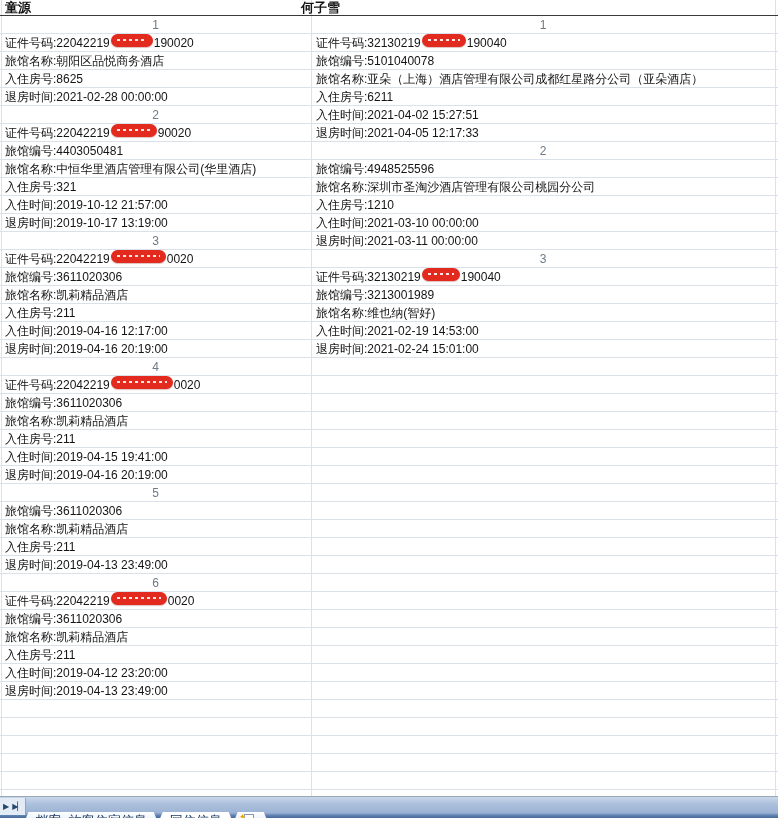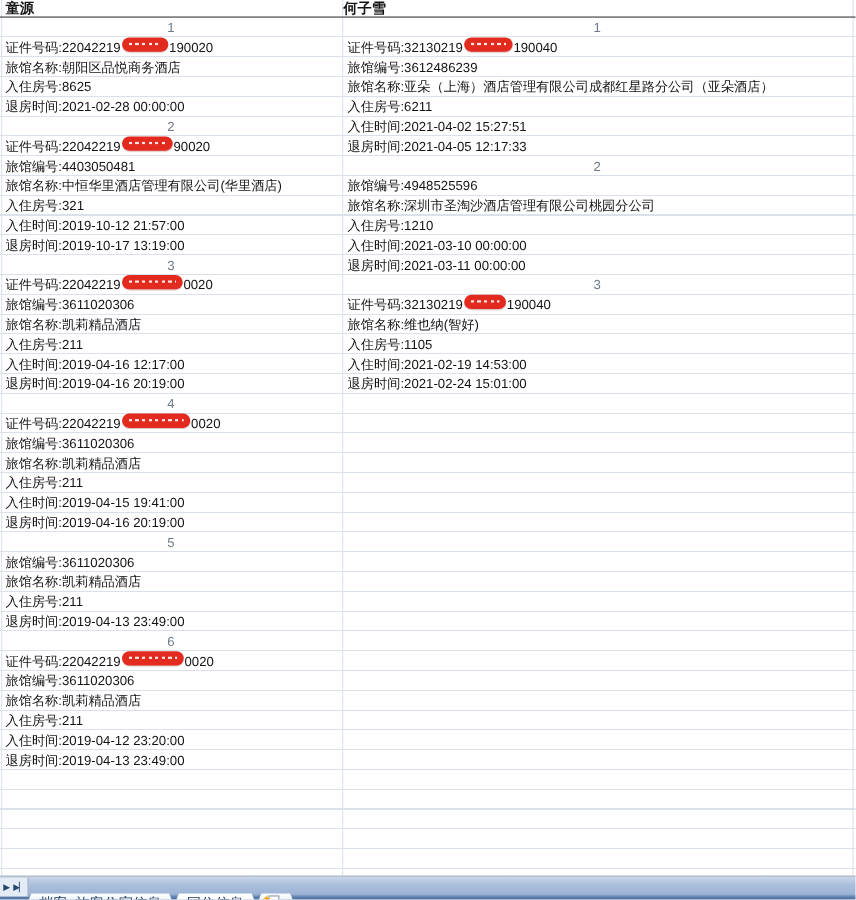--- a/index.html
+++ b/index.html
@@ -15,21 +15,21 @@
   }
   .vline{position:absolute;top:0;width:1px;height:796px;background:#dbe1ea;z-index:0;pointer-events:none;}
   .vline.v1{left:1px;}
   .vline.v2{left:311px;}
   .vline.v3{left:775px;}
   .header-underline{position:absolute;left:0;top:15px;width:778px;height:1px;background:#3a3a3a;z-index:3;pointer-events:none;}
   .person-header{
     position:absolute;top:0;height:16px;line-height:15px;font-weight:bold;font-size:13px;z-index:2;white-space:nowrap;
   }
   .person-header.left{left:5px;}
-  .person-header.right{left:312px;text-align:right;}
+  .person-header.right{left:301px;text-align:right;}
   .col{position:absolute;top:16px;z-index:2;}
   .col.left{left:0;width:311px;}
   .col.right{left:311px;width:464px;}
   .row{height:18px;line-height:18px;padding-left:5px;white-space:nowrap;overflow:visible;}
   .row.num{padding-left:0;text-align:center;color:#6d7a87;}
   
   .redact{
     display:inline-block;height:13px;border-radius:7px;background:#e32a1e;
     vertical-align:-2px;margin:0 1px;position:relative;transform:translateY(-2px);
     box-shadow:0 1px 1px rgba(120,0,0,.25);
@@ -131,41 +131,41 @@
       <div class="row"><span>旅馆名称:</span><span>凯莉精品酒店</span></div>
       <div class="row"><span>入住房号:</span><span>211</span></div>
       <div class="row"><span>入住时间:</span><span>2019-04-12 23:20:00</span></div>
       <div class="row"><span>退房时间:</span><span>2019-04-13 23:49:00</span></div>
     </div>
   </div>
     <div class="col right" id="col-1">
     <div class="rec">
       <div class="row num"><span>1</span></div>
       <div class="row"><span>证件号码:</span><span>32130219</span><span class="redact" style="width: 44px;"></span><span>190040</span></div>
-      <div class="row"><span>旅馆编号:</span><span>3612486239</span></div>
+      <div class="row"><span>旅馆编号:</span><span>5101040078</span></div>
       <div class="row"><span>旅馆名称:</span><span>亚朵（上海）酒店管理有限公司成都红星路分公司（亚朵酒店）</span></div>
       <div class="row"><span>入住房号:</span><span>6211</span></div>
       <div class="row"><span>入住时间:</span><span>2021-04-02 15:27:51</span></div>
       <div class="row"><span>退房时间:</span><span>2021-04-05 12:17:33</span></div>
     </div>
 
     <div class="rec">
       <div class="row num"><span>2</span></div>
       <div class="row"><span>旅馆编号:</span><span>4948525596</span></div>
       <div class="row"><span>旅馆名称:</span><span>深圳市圣淘沙酒店管理有限公司桃园分公司</span></div>
       <div class="row"><span>入住房号:</span><span>1210</span></div>
       <div class="row"><span>入住时间:</span><span>2021-03-10 00:00:00</span></div>
       <div class="row"><span>退房时间:</span><span>2021-03-11 00:00:00</span></div>
     </div>
 
     <div class="rec">
       <div class="row num"><span>3</span></div>
       <div class="row"><span>证件号码:</span><span>32130219</span><span class="redact" style="width: 38px;"></span><span>190040</span></div>
+      <div class="row"><span>旅馆编号:</span><span>3213001989</span></div>
       <div class="row"><span>旅馆名称:</span><span>维也纳(智好)</span></div>
-      <div class="row"><span>入住房号:</span><span>1105</span></div>
       <div class="row"><span>入住时间:</span><span>2021-02-19 14:53:00</span></div>
       <div class="row"><span>退房时间:</span><span>2021-02-24 15:01:00</span></div>
     </div>
   </div>
   </div>
 
   <div class="tabbar">
     <div class="tab-nav">
       <span class="nav-btn">▶</span>
       <span class="nav-btn">▶▏</span>

